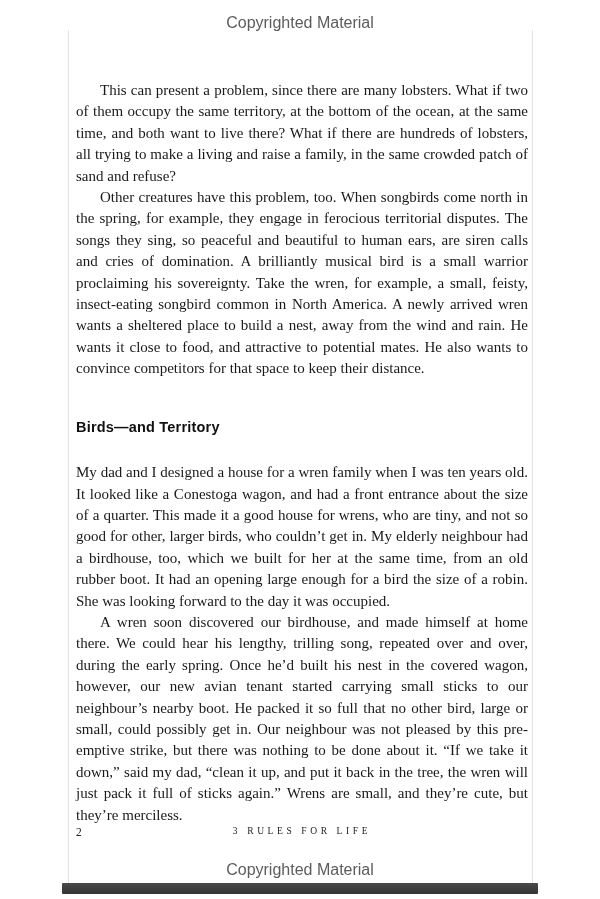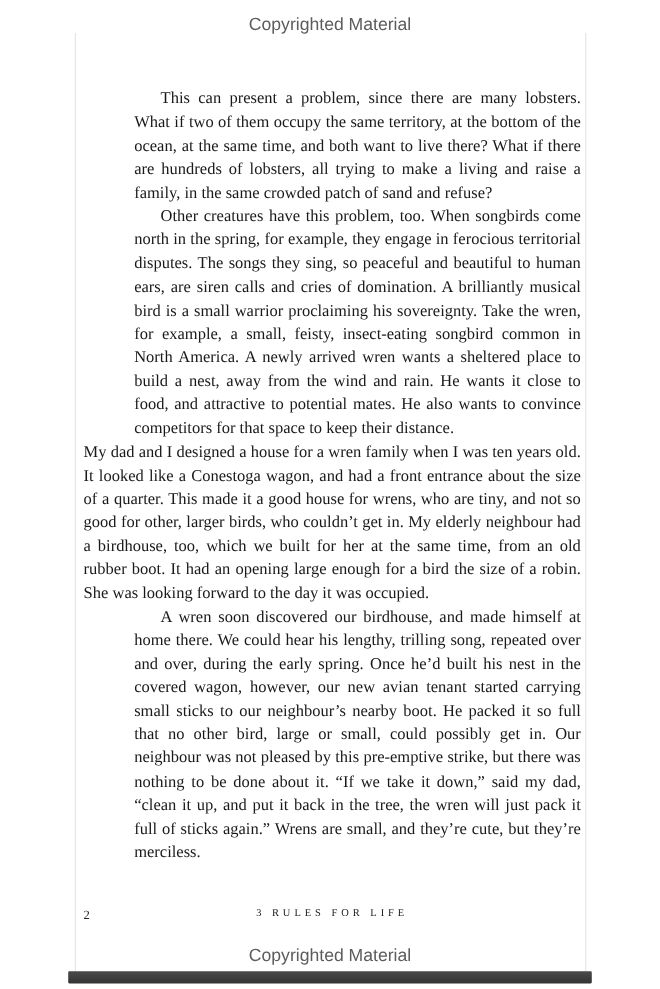--- a/index.html
+++ b/index.html
@@ -44,21 +44,20 @@
     font-size: 15px;
     line-height: 21.4px;
     color: #191919;
     text-align: justify;
   }
   .text-block p {
     margin: 0;
   }
   .text-block p.indent {
     text-indent: 24px;
-    margin-left: 46px;
   }
   .section-heading {
     font-family: "Liberation Sans", sans-serif;
     font-size: 14.5px;
     font-weight: bold;
     color: #101010;
     letter-spacing: 0.2px;
     text-align: left;
     margin: 37px 0 24px 0;
   }
@@ -103,20 +102,21 @@
 <div>
 
   <div class="scan-edge left"></div>
   <div class="scan-edge right"></div>
 
   <div class="watermark top">Copyrighted Material</div>
 
   <div class="text-block">
     <p class="indent">This can present a problem, since there are many lobsters. What if two of them occupy the same territory, at the bottom of the ocean, at the same time, and both want to live there? What if there are hundreds of lobsters, all trying to make a living and raise a family, in the same crowded patch of sand and refuse?</p>
     <p class="indent">Other creatures have this problem, too. When songbirds come north in the spring, for example, they engage in ferocious territorial disputes. The songs they sing, so peaceful and beautiful to human ears, are siren calls and cries of domination. A brilliantly musical bird is a small warrior proclaiming his sovereignty. Take the wren, for example, a small, feisty, insect-eating songbird common in North America. A newly arrived wren wants a sheltered place to build a nest, away from the wind and rain. He wants it close to food, and attractive to potential mates. He also wants to convince competitors for that space to keep their distance.</p>
+    <h2 class="section-heading">Birds—and Territory</h2>
     <p>My dad and I designed a house for a wren family when I was ten years old. It looked like a Conestoga wagon, and had a front entrance about the size of a quarter. This made it a good house for wrens, who are tiny, and not so good for other, larger birds, who couldn’t get in. My elderly neighbour had a birdhouse, too, which we built for her at the same time, from an old rubber boot. It had an opening large enough for a bird the size of a robin. She was looking forward to the day it was occupied.</p>
     <p class="indent">A wren soon discovered our birdhouse, and made himself at home there. We could hear his lengthy, trilling song, repeated over and over, during the early spring. Once he’d built his nest in the covered wagon, however, our new avian tenant started carrying small sticks to our neighbour’s nearby boot. He packed it so full that no other bird, large or small, could possibly get in. Our neighbour was not pleased by this pre-emptive strike, but there was nothing to be done about it. “If we take it down,” said my dad, “clean it up, and put it back in the tree, the wren will just pack it full of sticks again.” Wrens are small, and they’re cute, but they’re merciless.</p>
   </div>
 
   <div class="footer">
     <span class="page-number">2</span>
     <span class="running-title">3 RULES FOR LIFE</span>
   </div>
 
   <div class="watermark bottom">Copyrighted Material</div>

